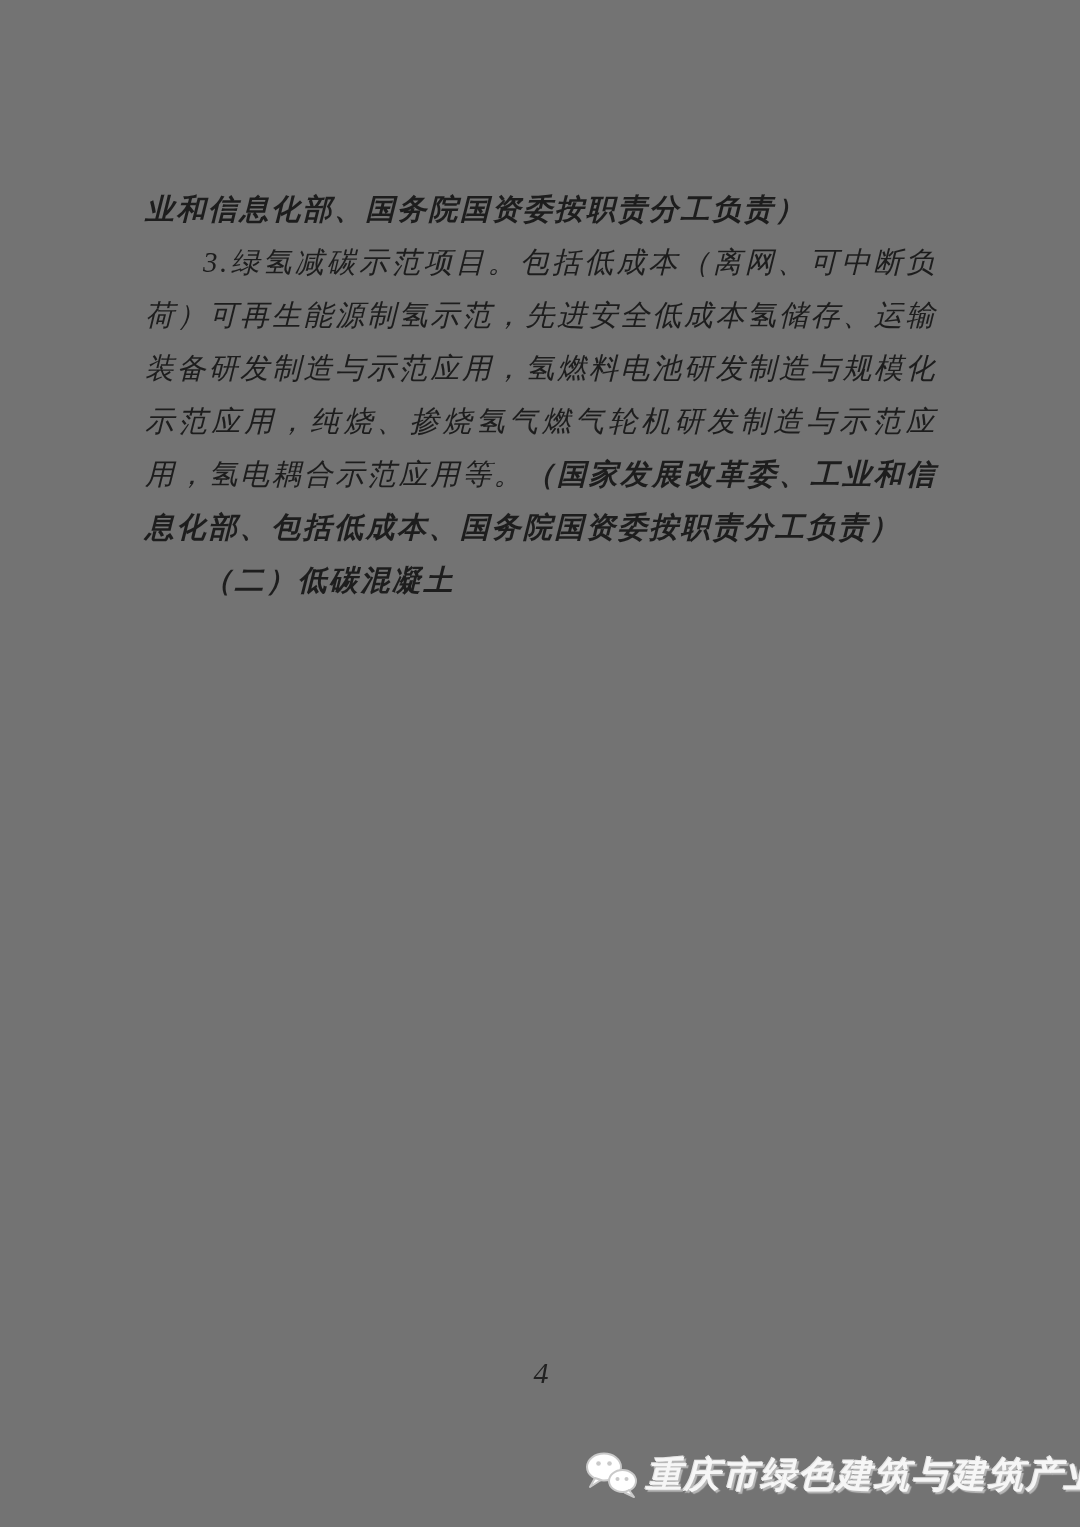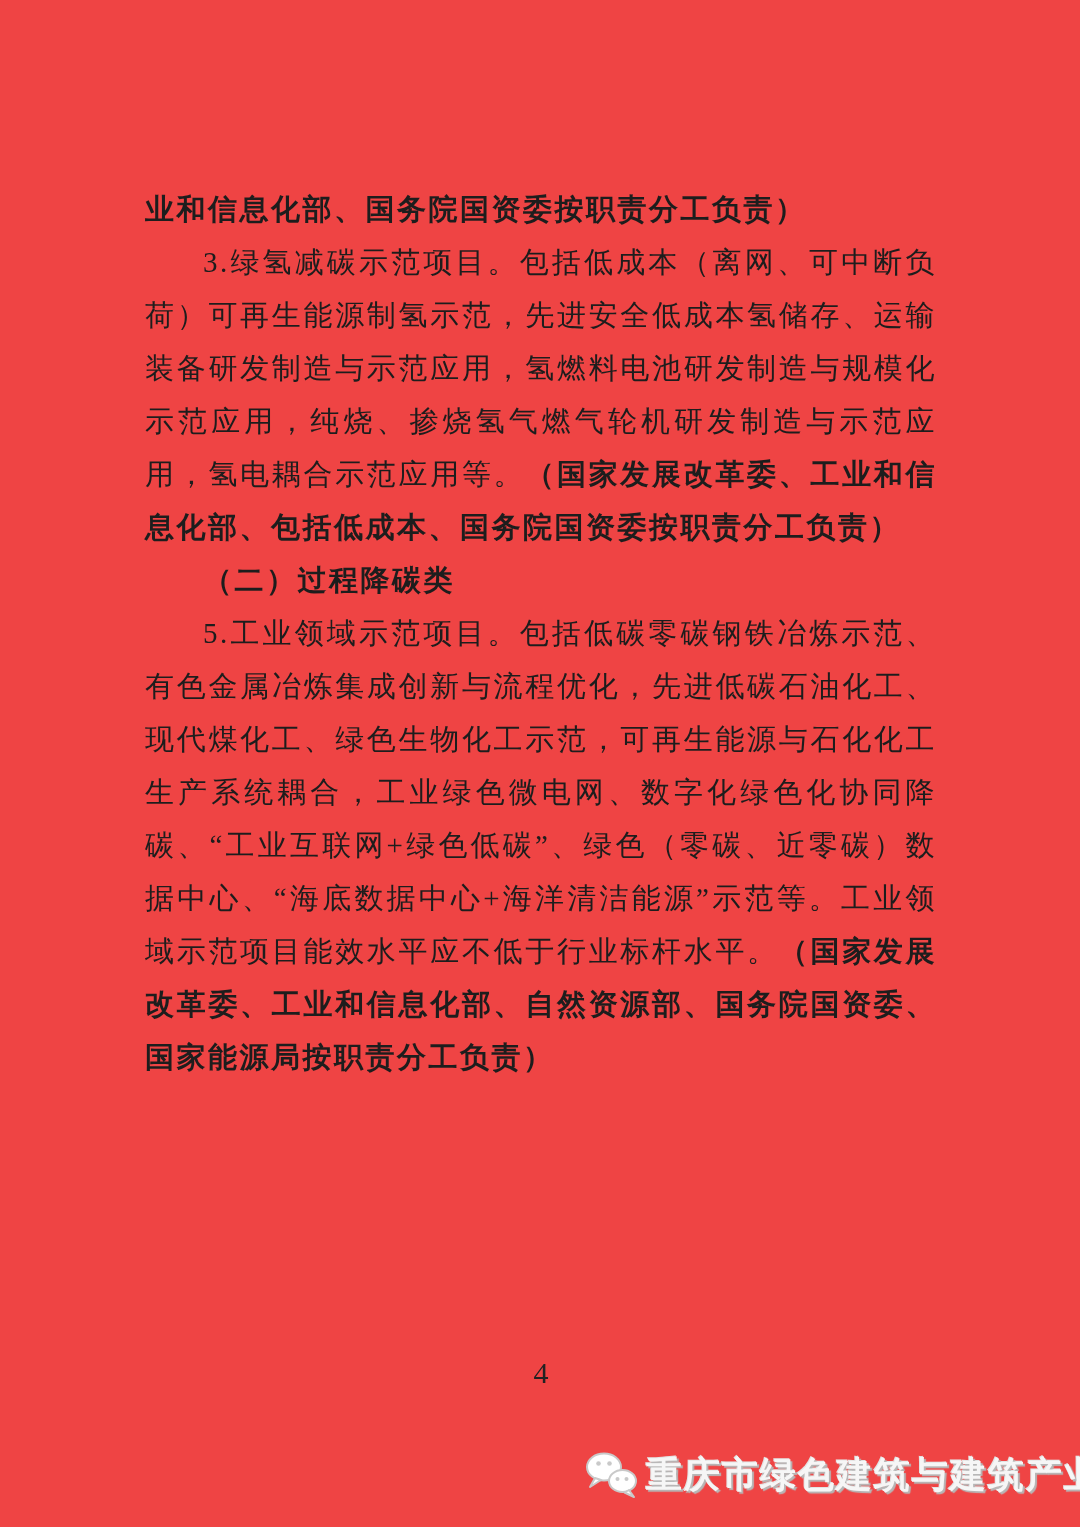--- a/index.html
+++ b/index.html
@@ -1,23 +1,24 @@
 <!DOCTYPE html>
 <html><head>
 <meta charset="utf-8">
 <style>
   html, body { margin: 0; padding: 0; }
   .page {
     position: relative;
     width: 1080px;
     height: 1527px;
-    background: #ef4444;
+    background: #737373;
     overflow: hidden;
     font-family: "Liberation Serif", "DejaVu Serif", serif;
     color: #1d1d1d;
+    font-style: italic;
   }
   .text-block {
     position: absolute;
     left: 145px;
     top: 183px;
     width: 792px;
     font-size: 29px;
     line-height: 53px;
     text-align: justify;
     letter-spacing: 2.5px;
@@ -66,23 +67,22 @@
 <body>
 
 <div class="page">
 
   <div class="text-block">
 
     <p class="continuation"><span class="emph">业和信息化部、国务院国资委按职责分工负责）</span></p>
 
     <p><span>3.绿氢减碳示范项目。包括低成本（离网、可中断负荷）可再生能源制氢示范，先进安全低成本氢储存、运输装备研发制造与示范应用，氢燃料电池研发制造与规模化示范应用，纯烧、掺烧氢气燃气轮机研发制造与示范应用，氢电耦合示范应用等。</span><span class="emph">（国家发展改革委、工业和信息化部、包括低成本、国务院国资委按职责分工负责）</span></p>
 
-    <p class="section-heading">（二）过程降碳类</p>
+    <p class="section-heading">（二）低碳混凝土</p>
 
-    <p><span>5.工业领域示范项目。包括低碳零碳钢铁冶炼示范、有色金属冶炼集成创新与流程优化，先进低碳石油化工、现代煤化工、绿色生物化工示范，可再生能源与石化化工生产系统耦合，工业绿色微电网、数字化绿色化协同降碳、“工业互联网+绿色低碳”、绿色（零碳、近零碳）数据中心、“海底数据中心+海洋清洁能源”示范等。工业领域示范项目能效水平应不低于行业标杆水平。</span><span class="emph">（国家发展改革委、工业和信息化部、自然资源部、国务院国资委、国家能源局按职责分工负责）</span></p>
 
 
   </div>
 
   <div class="page-number">4</div>
 
   <div class="watermark">
     <span class="watermark-icon">
       <svg width="56" height="50" viewBox="0 0 56 50" xmlns="http://www.w3.org/2000/svg">
         <ellipse cx="20" cy="17" rx="17" ry="13.5" fill="#ffffff" stroke="#c9c9c9" stroke-width="2"></ellipse>

